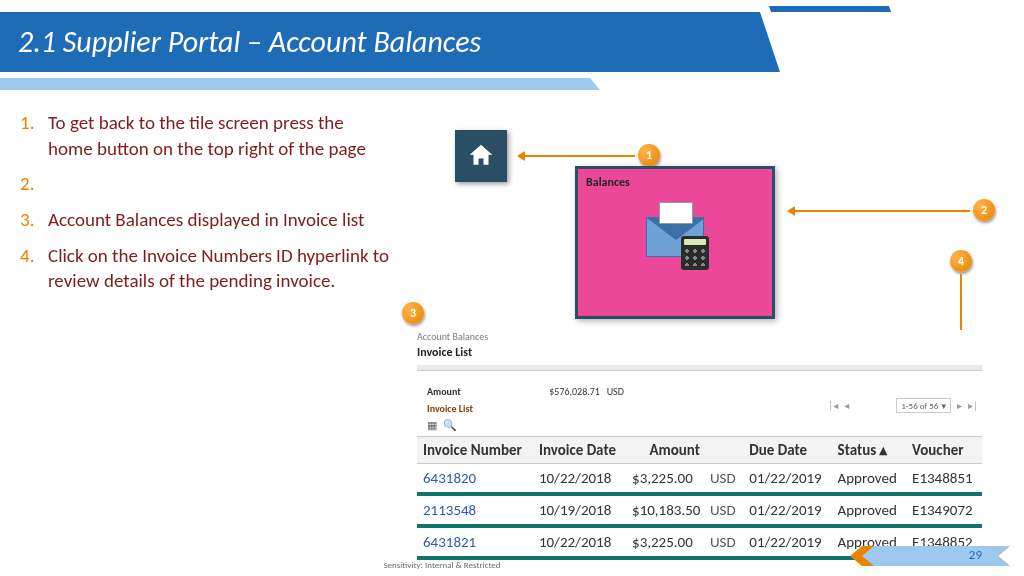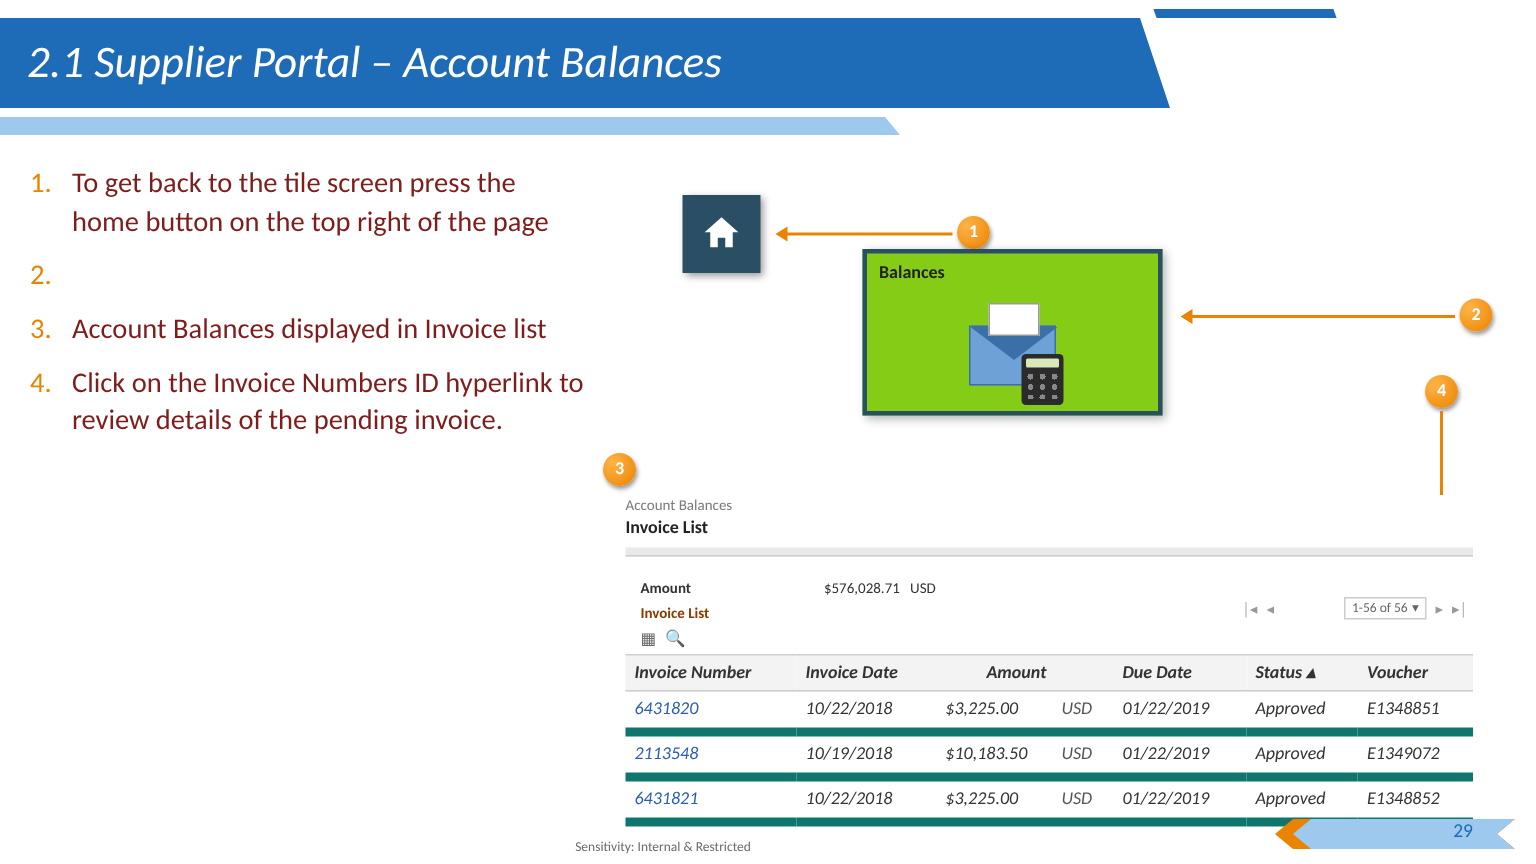--- a/index.html
+++ b/index.html
@@ -69,22 +69,22 @@
   .gfx { position: absolute; top: 110px; left: 400px; width: 610px; height: 440px; }
 
   .home-btn {
     position: absolute; top: 20px; left: 55px; width: 52px; height: 52px;
     background: #2a4f64; display:flex; align-items:center; justify-content:center;
     box-shadow: 2px 2px 5px rgba(0,0,0,.4);
   }
   .home-btn svg { width: 30px; height: 30px; fill: #fff; }
 
   .tile {
-    position: absolute; top: 56px; left: 175px; width: 200px; height: 111px;
-    border: 3px solid #2a4f64; background: #84cc16; box-shadow: 2px 2px 6px rgba(0,0,0,.3);
+    position: absolute; top: 56px; left: 175px; width: 200px; height: 153px;
+    border: 3px solid #2a4f64; background: #ec4899; box-shadow: 2px 2px 6px rgba(0,0,0,.3);
   }
   .tile .tile-title { font-size: 12px; font-weight: 700; padding: 6px 8px; color:#222; }
   .tile .tile-icon { position:absolute; top:48px; left:68px; }
   .tile .envelope { width:58px; height:40px; background:#6ea1d6; position:relative; border:1px solid #3a6fa7; }
   .tile .envelope::before { content:""; position:absolute; top:0; left:0; border-left:29px solid transparent; border-right:29px solid transparent; border-top:22px solid #3a6fa7; }
   .tile .paper { position:absolute; top:-16px; left:12px; width:34px; height:22px; background:#fff; border:1px solid #999; }
   .tile .calc { position:absolute; top:18px; left:34px; width:28px; height:34px; background:#2b2b2b; border-radius:3px; }
   .tile .calc::before { content:""; position:absolute; top:3px; left:3px; width:22px; height:6px; background:#d9e8b8; border-radius:1px;}
   .tile .calc::after { content:""; position:absolute; top:12px; left:3px; width:22px; height:18px;
     background:
@@ -118,23 +118,23 @@
   }
   .inv .crumb { color:#7a7a7a; font-size:10px; }
   .inv .page-title { font-weight:700; font-size:12px; color:#222; margin-top:2px; }
   .inv .amt-row { margin:14px 0 4px 10px; font-size:10px; }
   .inv .amt-row .lbl { display:inline-block; width:120px; font-weight:700; }
   .inv .sect { margin-left:10px; color:#8a3a00; font-weight:700; font-size:10px; }
   .inv .icons { margin:4px 0 2px 10px; color:#666; font-size:11px; letter-spacing:6px;}
   .inv .pager { position:absolute; right:4px; top:68px; font-size:9px; color:#666; display:flex; gap:6px; align-items:center;}
   .inv .pager .pg { border:1px solid #ccc; padding:1px 4px; display:flex; align-items:center; gap:3px;margin-left:41px;}
   .inv .pager .chev { color:#999; font-size:10px; }
-  .inv table { width:100%; border-collapse:collapse; font-size:12px; margin-top:4px;font-style:italic;}
+  .inv table { width:100%; border-collapse:collapse; font-size:15px; margin-top:4px;}
   .inv th { text-align:left; font-weight:700; background:#f3f3f3; border-top:1px solid #ccc; border-bottom:1px solid #ccc; padding:4px 6px; color:#333;}
-  .inv td { padding:5px 6px; border-bottom:6px solid #0f766e; }
+  .inv td { padding:5px 6px; border-bottom:4px solid #0f766e; }
   .inv .lnk { color:#2a5db0; }
   .inv .num-cell { text-align:left; padding-right:2px;}
   .inv .cur { text-align:left; padding-left:4px; color:#555;}
   .inv .bar { height:6px; background:#e9e9e9; border-bottom:1px solid #ccc; margin-top:0;}
 
   
   .sens { position:absolute; bottom:6px; left:0; width:884px; text-align:center; font-size:9px; color:#6b6b6b; }
   .pagenum-wrap {
     position:absolute; bottom:10px; right:14px;
   }

